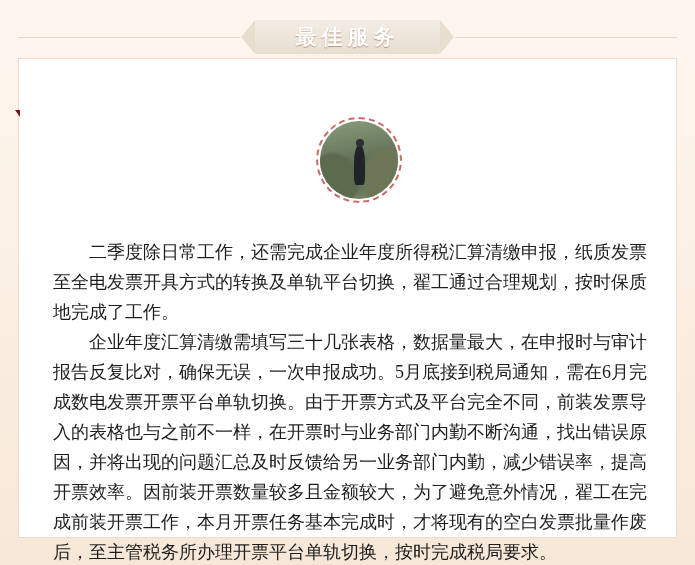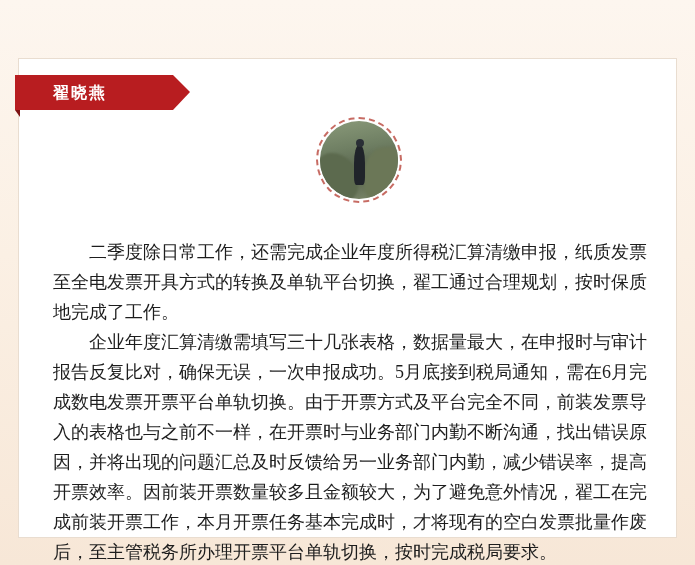--- a/index.html
+++ b/index.html
@@ -209,24 +209,29 @@
   .article p {
     margin: 0;
     text-indent: 2em;
   }
 </style>
 </head>
 <body>
 
 <div id="page">
 
+  <div class="banner">
+    <div class="banner-line left"></div>
+    <div class="banner-line right"></div>
+    <div class="banner-ribbon"></div>
+    <div class="banner-title">最佳服务</div>
+  </div>
 
   <div class="card">
 
-    <div class="name-ribbon">翟晓燕</div>
     <div class="ribbon-tail"></div>
 
     <div class="portrait-wrap">
       <div class="portrait">
         <div class="rock"></div>
         <div class="rock2"></div>
         <div class="figure"></div>
         <div class="head"></div>
       </div>
       <div class="portrait-ring"></div>

